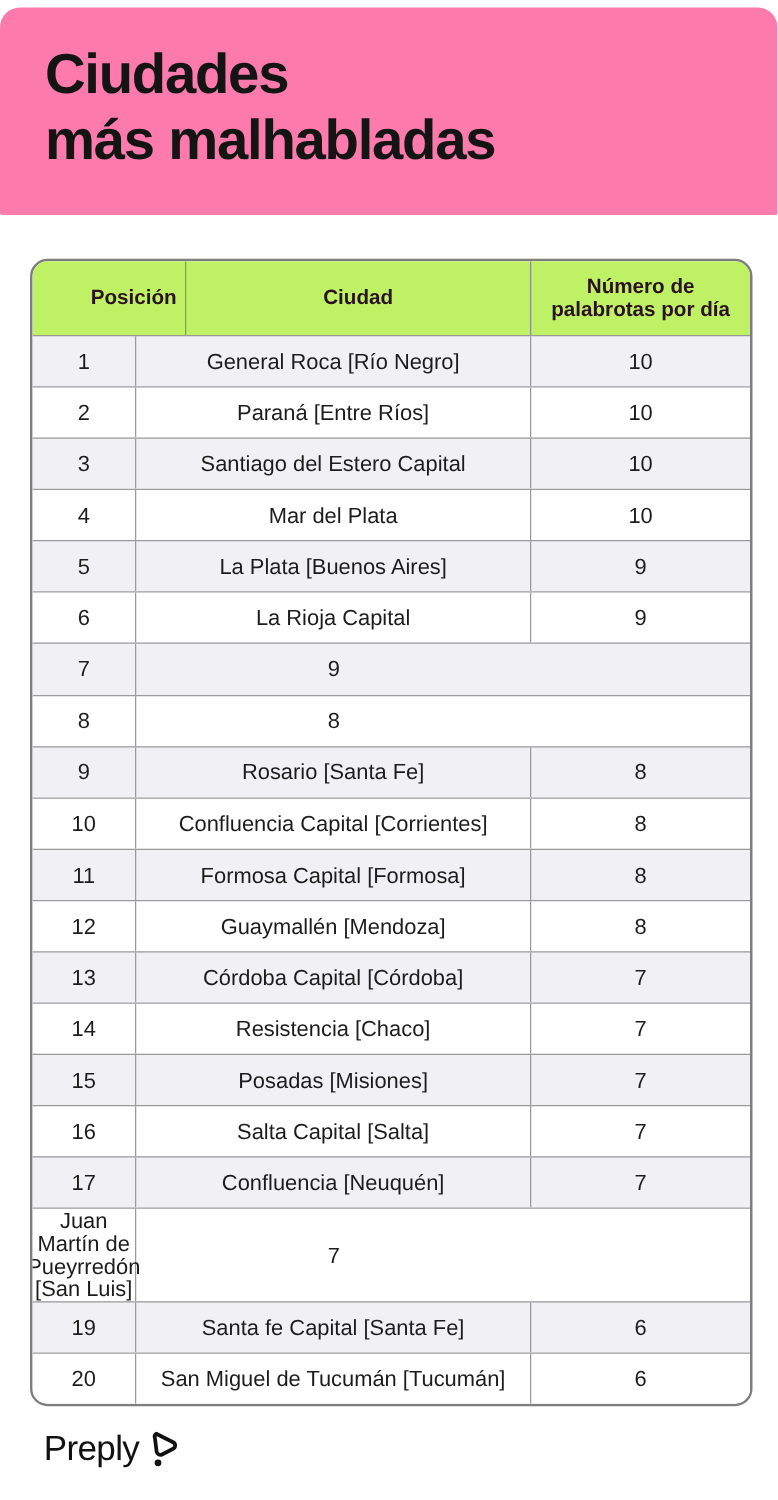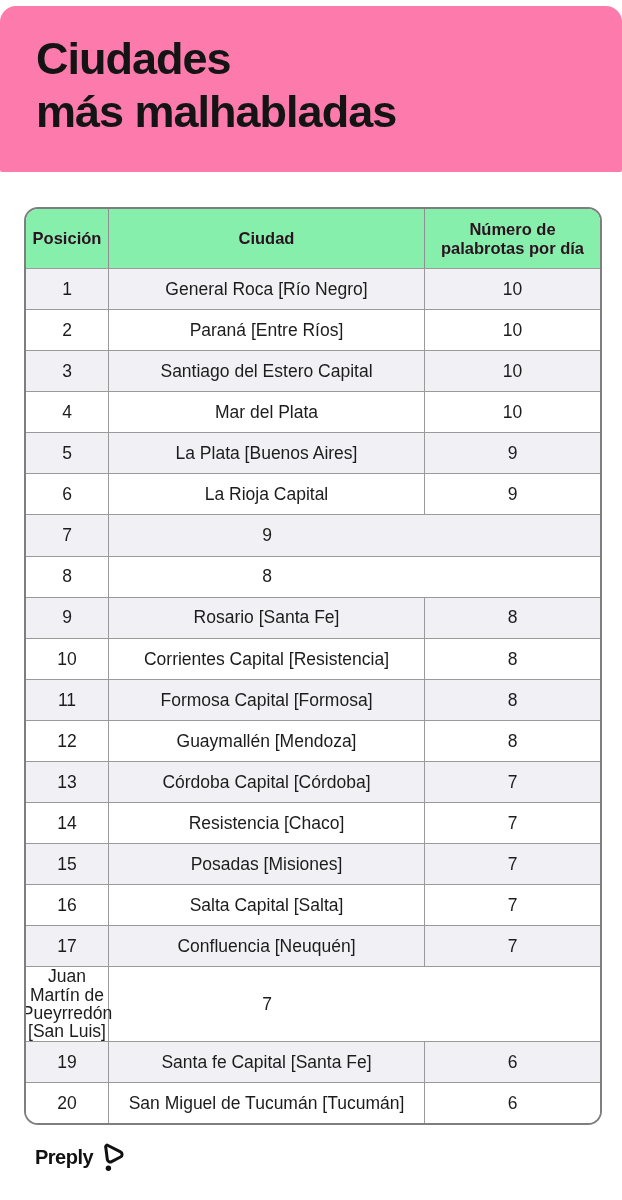--- a/index.html
+++ b/index.html
@@ -10,36 +10,36 @@
   
   .banner { position:absolute; top:6px; left:0; width:622px; height:166px;
     background:#fc7bac; border-radius:16px 16px 2px 2px; }
   .banner h1 { padding:27px 20px 0 36px; font-size:45px; line-height:1.17;
     font-weight:800; letter-spacing:-1px; color:#141414; }
 
   
   .table-wrap { position:absolute; top:207px; left:24px; width:578px;
     border:2px solid #7e7e7e; border-radius:14px; overflow:hidden; background:#fff; }
   .thead { display:grid; grid-template-columns:83px 1fr 175px; height:59px;
-    background:#86efac; }
+    background:#bef264;padding-left:40px; }
   .th { display:flex; align-items:center; justify-content:center; text-align:center;
     font-weight:700; font-size:16.5px; line-height:1.15; color:#2c1220; padding:2px 6px; }
   .th:nth-child(1), .th:nth-child(2) { border-right:1px solid #8f8f8f; }
 
   .tbody { display:grid; grid-auto-rows:1fr; height:855px; }
   .tr { display:grid; grid-template-columns:83px 1fr 175px; border-top:1px solid #9a9a9a;
     background:#ffffff; }
   .tr:nth-child(odd) { background:#f1f1f5; }
   .td { display:flex; align-items:center; justify-content:center; text-align:center;
     font-size:17.5px; color:#1c1c1c; padding:0 4px; line-height:1.05; }
   .td.col-pos, .td.col-city { border-right:1px solid #9a9a9a; }
 
   
   .logo { position:absolute; left:35px; top:1143px; display:flex; align-items:center; gap:6px; }
-  .logo .wordmark { font-size:20px; font-weight:700; letter-spacing:-0.5px; color:#111; }
+  .logo .wordmark { font-size:28px; font-weight:400; letter-spacing:-0.5px; color:#111; }
   .logo svg { display:block; margin-top:-2px; }
 </style>
 </head>
 <body>
 
 <div class="page">
 
   <header class="banner">
     <h1><span>Ciudades</span><br><span>más malhabladas</span></h1>
   </header>
@@ -98,21 +98,21 @@
     </div>
 
     <div class="tr">
       <div class="td col-pos">9</div>
       <div class="td col-city">Rosario [Santa Fe]</div>
       <div class="td col-count">8</div>
     </div>
 
     <div class="tr">
       <div class="td col-pos">10</div>
-      <div class="td col-city">Corrientes Capital [Resistencia]</div>
+      <div class="td col-city">Confluencia Capital [Corrientes]</div>
       <div class="td col-count">8</div>
     </div>
 
     <div class="tr">
       <div class="td col-pos">11</div>
       <div class="td col-city">Formosa Capital [Formosa]</div>
       <div class="td col-count">8</div>
     </div>
 
     <div class="tr">

